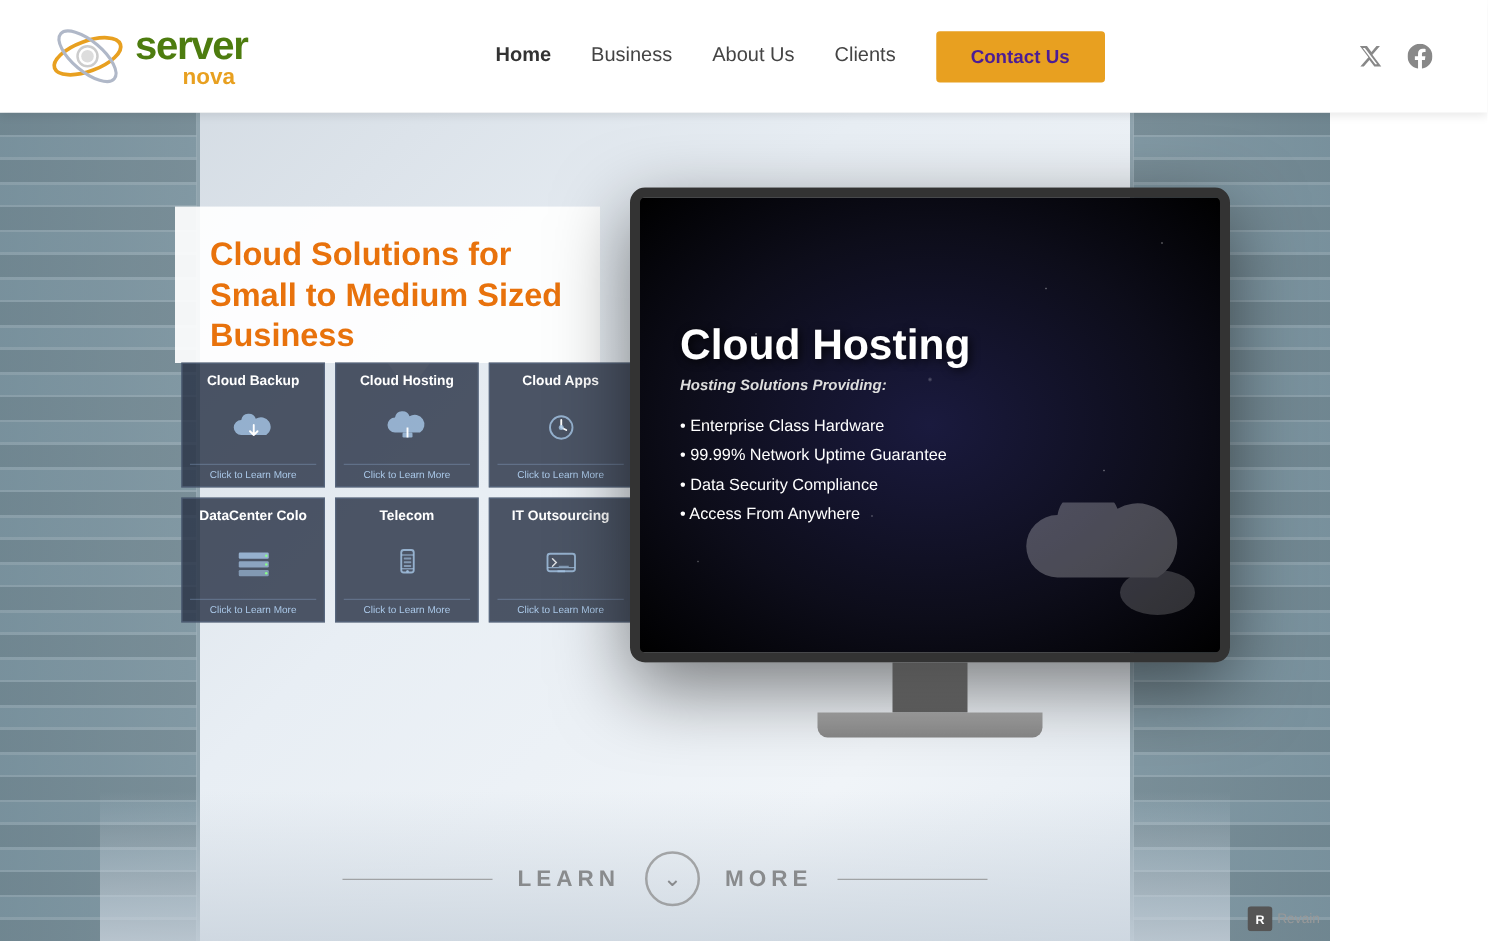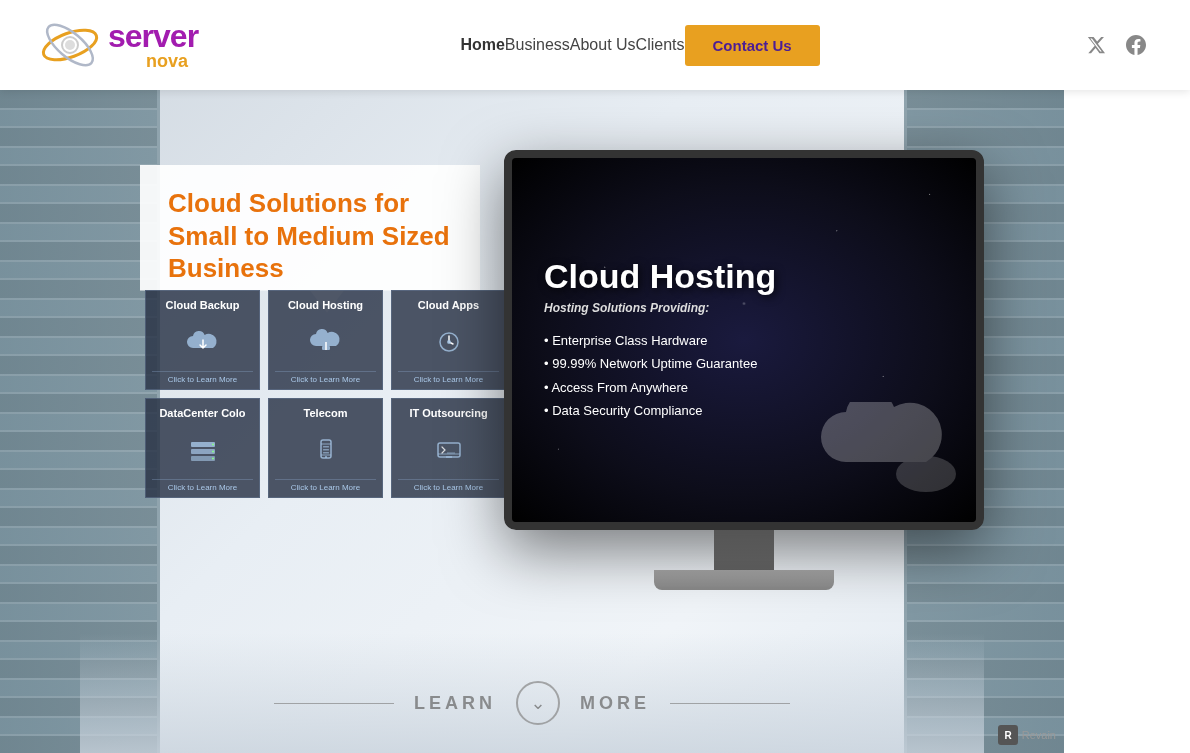--- a/index.html
+++ b/index.html
@@ -27,32 +27,33 @@
       height: 60px;
     }
     .logo-text {
       display: flex;
       flex-direction: column;
       line-height: 1;
     }
     .logo-server {
       font-size: 32px;
       font-weight: 700;
-      color: #a21caf;
+      color: #4d7c0f;
       letter-spacing: -1px;
     }
     .logo-nova {
       font-size: 18px;
       color: #e8a020;
       font-weight: 600;
       margin-left: 38px;
     }
     nav {
       display: flex;
       align-items: center;
+      gap: 32px;
     }
     nav a {
       text-decoration: none;
       color: #444;
       font-size: 16px;
       font-weight: 500;
     }
     nav a.active { color: #333; font-weight: 700; }
     .contact-btn {
       background: #e8a020;
@@ -502,22 +503,22 @@
 
         <svg class="screen-cloud" viewBox="0 0 140 90">
           <path d="M110 60H30a25 25 0 010-50 25 25 0 0148-5A25 25 0 01110 60z" fill="white"></path>
           <ellipse cx="110" cy="72" rx="30" ry="18" fill="white" opacity="0.7"></ellipse>
         </svg>
         <div class="screen-title">Cloud Hosting</div>
         <div class="screen-subtitle">Hosting Solutions Providing:</div>
         <ul class="screen-bullets">
           <li>Enterprise Class Hardware</li>
           <li>99.99% Network Uptime Guarantee</li>
+          <li>Data Security Compliance</li>
           <li>Access From Anywhere</li>
-          <li>Data Security Compliance</li>
         </ul>
       </div>
     </div>
     <div class="monitor-stand-neck"></div>
     <div class="monitor-stand-base"></div>
   </div>
 
   <div class="learn-more">
     <div class="learn-line"></div>
     <span class="learn-text">LEARN</span>

